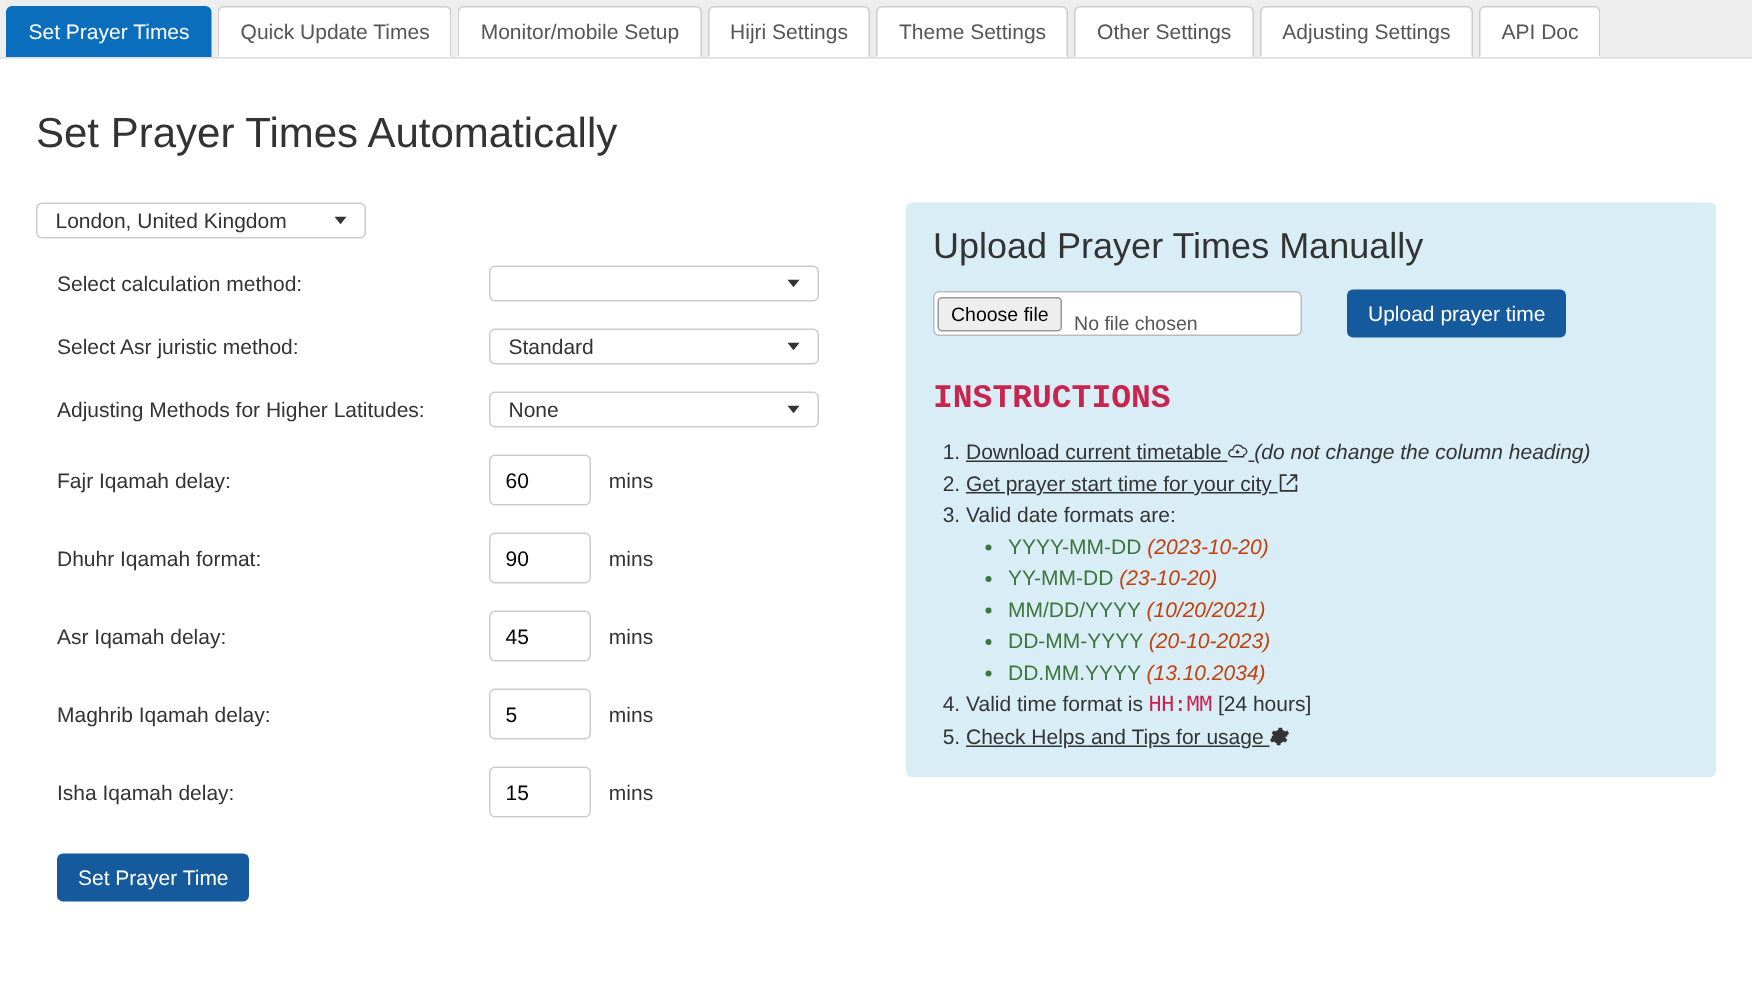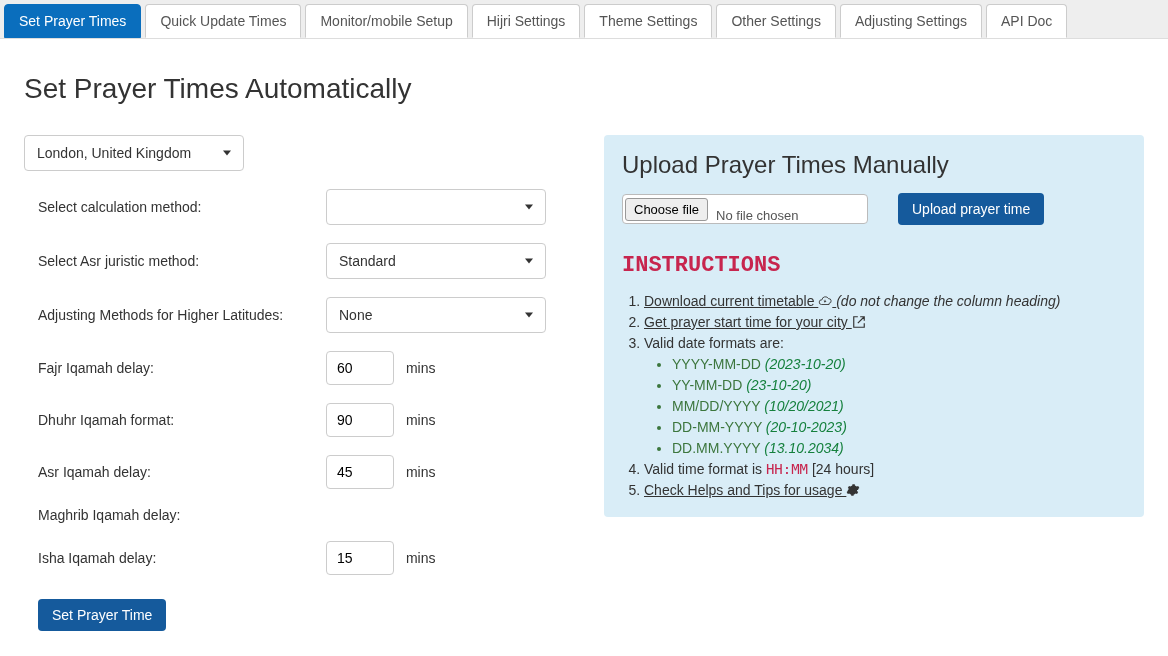--- a/index.html
+++ b/index.html
@@ -60,21 +60,21 @@
   padding-left: 14px;
   font-size: 14px;
   color: #333;
 }
 .form-row .control { flex: 1; }
 .select-wrap {
   position: relative;
   border: 1px solid #ccc;
   border-radius: 4px;
   background: #fff;
-  height: 36px;
+  height: 24px;
   display: flex;
   align-items: center;
   padding: 0 30px 0 12px;
   width: 220px;
   cursor: pointer;
 }
 .select-wrap .caret {
   position: absolute;
   right: 12px;
   top: 50%;
@@ -152,21 +152,21 @@
   padding: 0;
   margin-bottom: 10px;
 }
 .instructions ol { padding-left: 22px; }
 .instructions li { margin: 5px 0; font-size: 14px; }
 .instructions .ulink { color: #333; text-decoration: underline; cursor: pointer;}
 .instructions em { font-style: italic; }
 .instructions ul { padding-left: 28px; margin-top: 4px; list-style: disc; }
 .instructions ul li { color: #3c763d; }
 .dfmt { color: #3aa64f; color:#3c9a3c; font-weight:400;}
-.dfmt em { color:#15803d; font-style: italic; }
+.dfmt em { color:#c2410c; font-style: italic; }
 .red { color: #c7254e; font-family: monospace; }
 .ext-icon, .dl-icon, .gear-icon {
   display: inline-block;
   width: 14px; height: 14px;
   vertical-align: -2px;
 }
 
 </style>
 </head>
 <body>
@@ -245,20 +245,24 @@
       <div class="form-row">
         <div class="label">Asr Iqamah delay:</div>
         <div class="control">
           <input class="num-input" value="45" style="">
           <span class="mins">mins</span>
         </div>
       </div>
 
       <div class="form-row">
         <div class="label">Maghrib Iqamah delay:</div>
+        <div class="control">
+          <input class="num-input" value="5" style="">
+          <span class="mins">mins</span>
+        </div>
       </div>
 
       <div class="form-row">
         <div class="label">Isha Iqamah delay:</div>
         <div class="control">
           <input class="num-input" value="15" style="">
           <span class="mins">mins</span>
         </div>
       </div>
 

